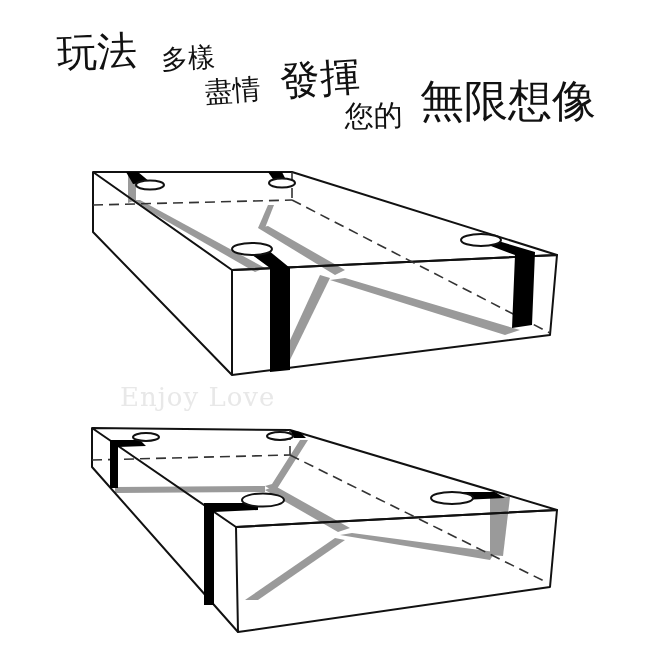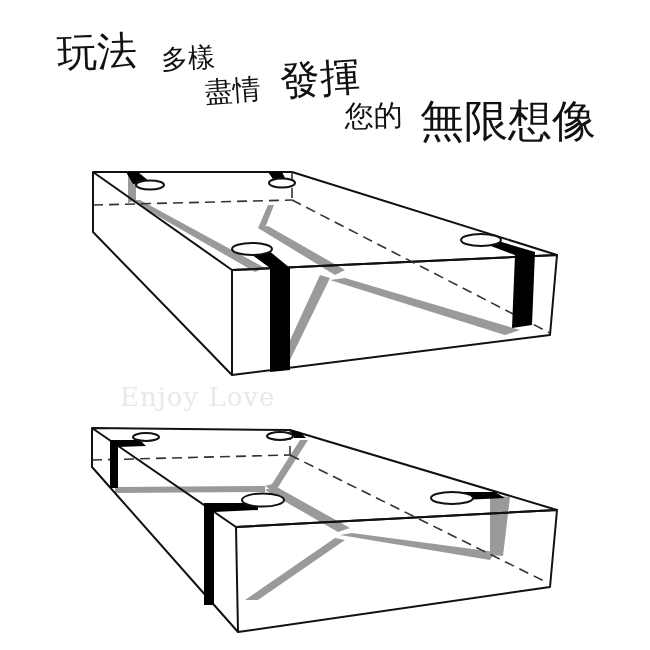--- a/index.html
+++ b/index.html
@@ -4,21 +4,21 @@
 <style>
   html, body { margin: 0; padding: 0; background: #ffffff; }
   body { width: 650px; height: 650px; position: relative; overflow: hidden;
          font-family: "DejaVu Sans", sans-serif; }
   .title { position: absolute; color: #111; white-space: nowrap; font-family: "DejaVu Sans", sans-serif; }
   .t1a { left: 58px; top: 26px; font-size: 40px; transform: rotate(-2deg); transform-origin: left bottom; }
   .t1b { left: 162px; top: 42px; font-size: 27px; transform: rotate(-3deg); transform-origin: left bottom; }
   .t2a { left: 206px; top: 74px; font-size: 28px; transform: rotate(-4deg); transform-origin: left bottom; }
   .t2b { left: 282px; top: 54px; font-size: 40px; transform: rotate(-4deg); transform-origin: left bottom; }
   .t3a { left: 345px; top: 97px; font-size: 29px; transform: rotate(-1deg); transform-origin: left bottom; }
-  .t3b { left: 420px; top: 92px; font-size: 44px; }
+  .t3b { left: 420px; top: 72px; font-size: 44px; }
   svg.diagram { position: absolute; left: 0; top: 0; }
   .watermark { position: absolute; left: 120px; top: 382px; font-family: "DejaVu Serif", serif;
                font-size: 26px; color: #e8e8e8; letter-spacing: 1px; }
 </style>
 </head>
 <body>
 
 <div class="title t1a">玩法</div>
 <div class="title t1b">多樣</div>
 <div class="title t2a">盡情</div>

